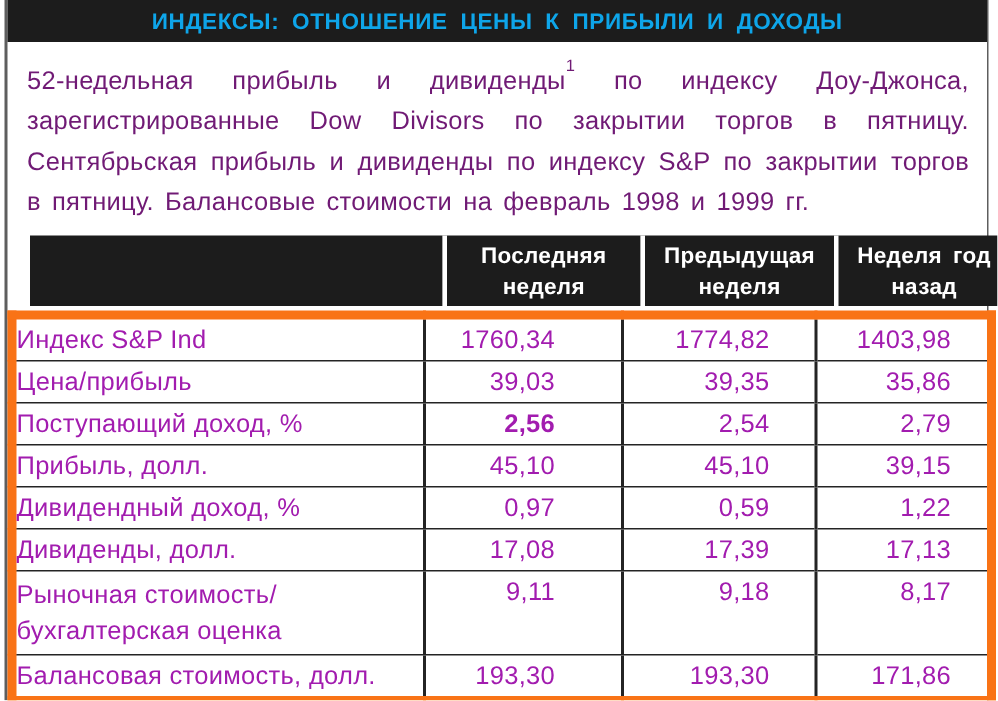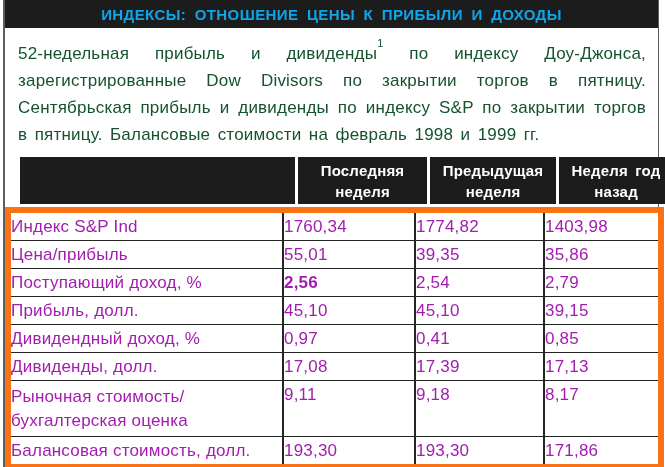--- a/index.html
+++ b/index.html
@@ -14,21 +14,21 @@
   .title-band {
     position:absolute; left:5px; top:0; width:653px; height:28px;
     background:#1c1c1c; color:#0ea5e9;
     font-size:15px; font-weight:bold; letter-spacing:0.4px; word-spacing:4px;
     text-align:center; line-height:29px;
   }
 
   .intro {
     position:absolute; left:5px; top:28px; width:653px; box-sizing:border-box;
     padding:12px 12px 0 13px; margin:0;
-    font-size:17px; line-height:27px; color:#14532d;
+    font-size:17px; line-height:27px; color:#701a75;
     text-align:justify; word-spacing:2.5px; letter-spacing:0.2px;
     hyphens:manual; -webkit-hyphens:manual;
   }
   .intro sup { font-size:11px; line-height:0; position:relative; top:-0.45em; }
 
   .tablewrap { position:absolute; left:5px; top:157px; width:653px; }
 
   .thead { display:flex; width:653px; margin:0 0 3px 15px; }
   .th {
     background:#1c1c1c; color:#ffffff; box-sizing:border-box;
@@ -46,21 +46,21 @@
     border:6px solid #f97316;
     font-size:17px; color:#a21caf;
   }
   table.data td {
     border:1.5px solid #242424;
     height:27px; padding:0; letter-spacing:0.2px;
     vertical-align:middle;
   }
   table.data td:not(:first-child) { border-left-width:2px; }
   td.lbl { text-align:left; padding-left:13px; white-space:pre-line; line-height:24px; }
-  td.val { text-align:left; }
+  td.val { text-align:right; }
   td.val.c2 { padding-right:44px; }
   td.val.c3 { padding-right:30px; }
   td.val.c4 { padding-right:24px; }
 
   tr.tall td { height:51px; }
   tr.tall td.val { vertical-align:top; padding-top:4px; }
   tr.tall td.lbl { vertical-align:middle; }
 
   .u { text-underline-offset:3px; text-decoration-thickness:1.5px; }
   .b { font-weight:bold; }
@@ -93,41 +93,41 @@
         </colgroup>
       <tbody>
         <tr>
           <td class="lbl">Индекс S&amp;P Ind</td>
           <td class="val c2">1760,34</td>
           <td class="val c3">1774,82</td>
           <td class="val c4">1403,98</td>
         </tr>
         <tr>
           <td class="lbl">Цена/прибыль</td>
-          <td class="val c2">55,01</td>
+          <td class="val c2">39,03</td>
           <td class="val c3">39,35</td>
           <td class="val c4">35,86</td>
         </tr>
         <tr>
           <td class="lbl"><span class="u">Поступающий доход, %</span></td>
           <td class="val c2"><span class="u b">2,56</span></td>
           <td class="val c3">2,54</td>
           <td class="val c4">2,79</td>
         </tr>
         <tr>
           <td class="lbl">Прибыль, долл.</td>
           <td class="val c2">45,10</td>
           <td class="val c3">45,10</td>
           <td class="val c4">39,15</td>
         </tr>
         <tr>
           <td class="lbl">Дивидендный доход, %</td>
           <td class="val c2">0,97</td>
-          <td class="val c3">0,41</td>
-          <td class="val c4">0,85</td>
+          <td class="val c3">0,59</td>
+          <td class="val c4">1,22</td>
         </tr>
         <tr>
           <td class="lbl">Дивиденды, долл.</td>
           <td class="val c2">17,08</td>
           <td class="val c3">17,39</td>
           <td class="val c4">17,13</td>
         </tr>
         <tr class="tall">
           <td class="lbl">Рыночная стоимость/
 бухгалтерская оценка</td>

